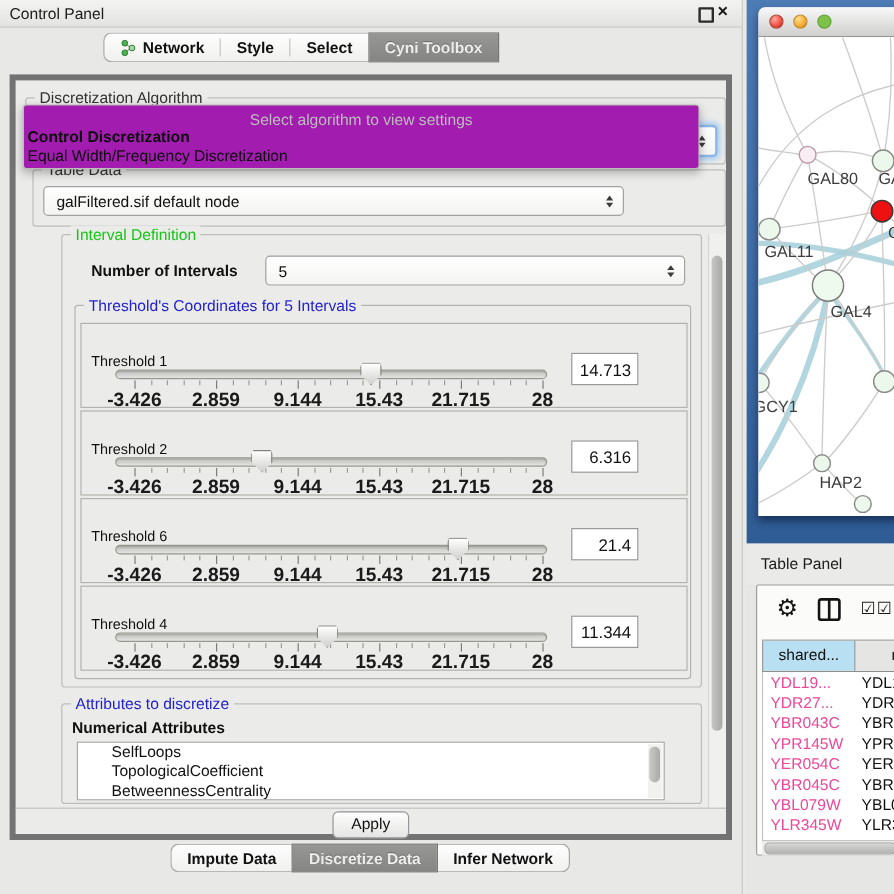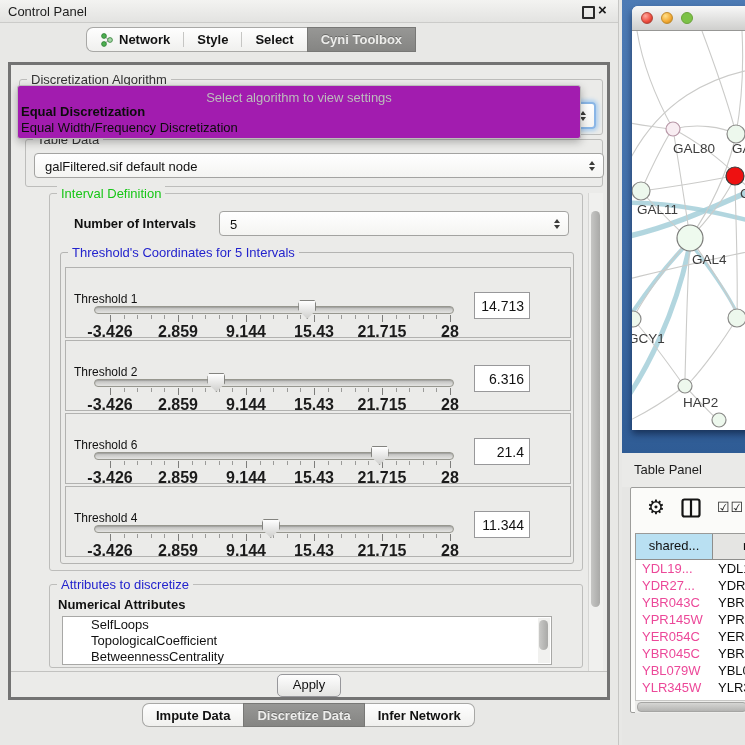--- a/index.html
+++ b/index.html
@@ -14,21 +14,21 @@
   
   .tabbar{position:absolute;left:86px;top:27px;height:25px;display:flex;align-items:stretch;}
   .tabseg{display:flex;align-items:center;background:linear-gradient(#fefefe,#f0f0ee);border:1px solid #a8a8a6;}
   .tabseg.first{border-radius:7px 0 0 7px;border-right:none;}
   .tabseg.last{border-radius:0 7px 7px 0;border-left:none;}
   .tab{padding:0 13px;font-size:13px;font-weight:bold;color:#111;display:flex;align-items:center;gap:5px;cursor:pointer;}
   .tab + .tab{border-left:1px solid #c6c6c4;}
   .tabseg.selected{background:linear-gradient(#979795,#858583);border:1px solid #787876;}
   .tabseg.selected .tab{color:#ededeb;text-shadow:0 -1px 0 #6a6a68;}
   
-  .mainpanel{position:absolute;left:8px;top:62px;width:602px;height:638px;background:#ebebe9;border:3px solid #737373;box-sizing:border-box;}
+  .mainpanel{position:absolute;left:8px;top:62px;width:602px;height:638px;background:#ebebe9;border:5px solid #737373;box-sizing:border-box;}
   .group{position:absolute;border:1px solid #bdbdbb;border-radius:3px;box-sizing:border-box;}
   .group-title{position:absolute;top:-8px;left:7px;background:#ebebe9;padding:0 4px;font-size:13px;color:#333;white-space:nowrap;}
   .group-title.green{color:#17c617;}
   .group-title.blue{color:#2323cd;}
   
   .combo{position:absolute;background:linear-gradient(#ffffff,#f4f4f2);border:1px solid #a3a3a1;border-radius:4px;box-sizing:border-box;cursor:pointer;}
   .combo .val{position:absolute;left:10px;top:50%;transform:translateY(-50%);font-size:13px;color:#111;white-space:nowrap;}
   .combo .arrows{position:absolute;right:8px;top:50%;transform:translateY(-50%);display:flex;flex-direction:column;gap:2px;}
   .arr-up{width:0;height:0;border-left:3.5px solid transparent;border-right:3.5px solid transparent;border-bottom:4.5px solid #3c3c3a;}
   .arr-dn{width:0;height:0;border-left:3.5px solid transparent;border-right:3.5px solid transparent;border-top:4.5px solid #3c3c3a;}
@@ -143,27 +143,27 @@
         <div class="combo focused" style="left:6px;top:22px;width:570px;height:27px;">
           <span class="arrows">
               <span class="arr-up"></span>
               <span class="arr-dn"></span>
             </span>
         </div>
       </div>
 
       <div class="popup">
         <div class="hint">Select algorithm to view settings</div>
-        <div class="item b" style="top:18px;">Equal Discretization</div>
+        <div class="item b" style="top:18px;">Control Discretization</div>
         <div class="item" style="top:34px;">Equal Width/Frequency Discretization</div>
       </div>
 
       <div class="group" style="left:14px;top:74px;width:578px;height:48px;">
         <span class="group-title">Table Data</span>
-        <div class="combo" style="left:8px;top:13px;width:570px;height:25px;padding-left:18px;">
+        <div class="combo" style="left:8px;top:13px;width:484px;height:25px;padding-left:18px;">
           <span class="val">galFiltered.sif default node</span>
           <span class="arrows">
               <span class="arr-up"></span>
               <span class="arr-dn"></span>
             </span>
         </div>
       </div>
 
       <div class="group" style="left:38px;top:128px;width:534px;height:378px;">
         <span class="group-title green">Interval Definition</span>

